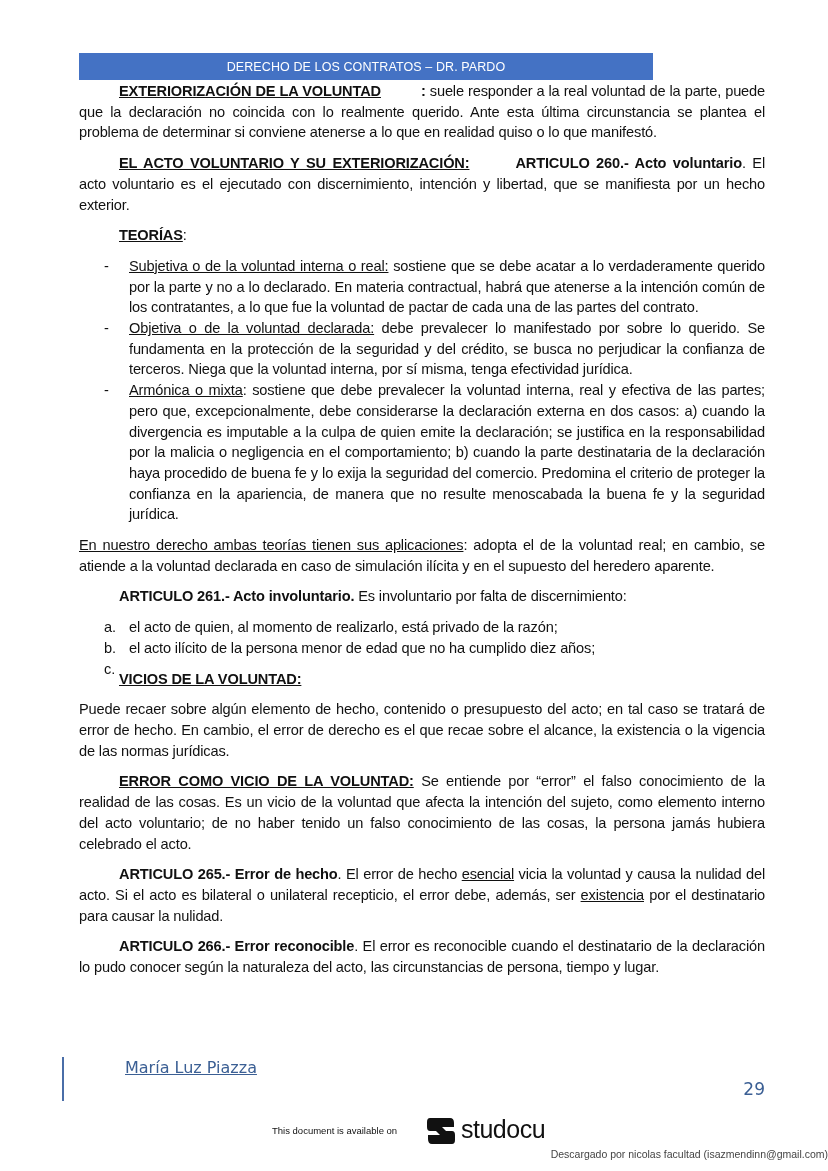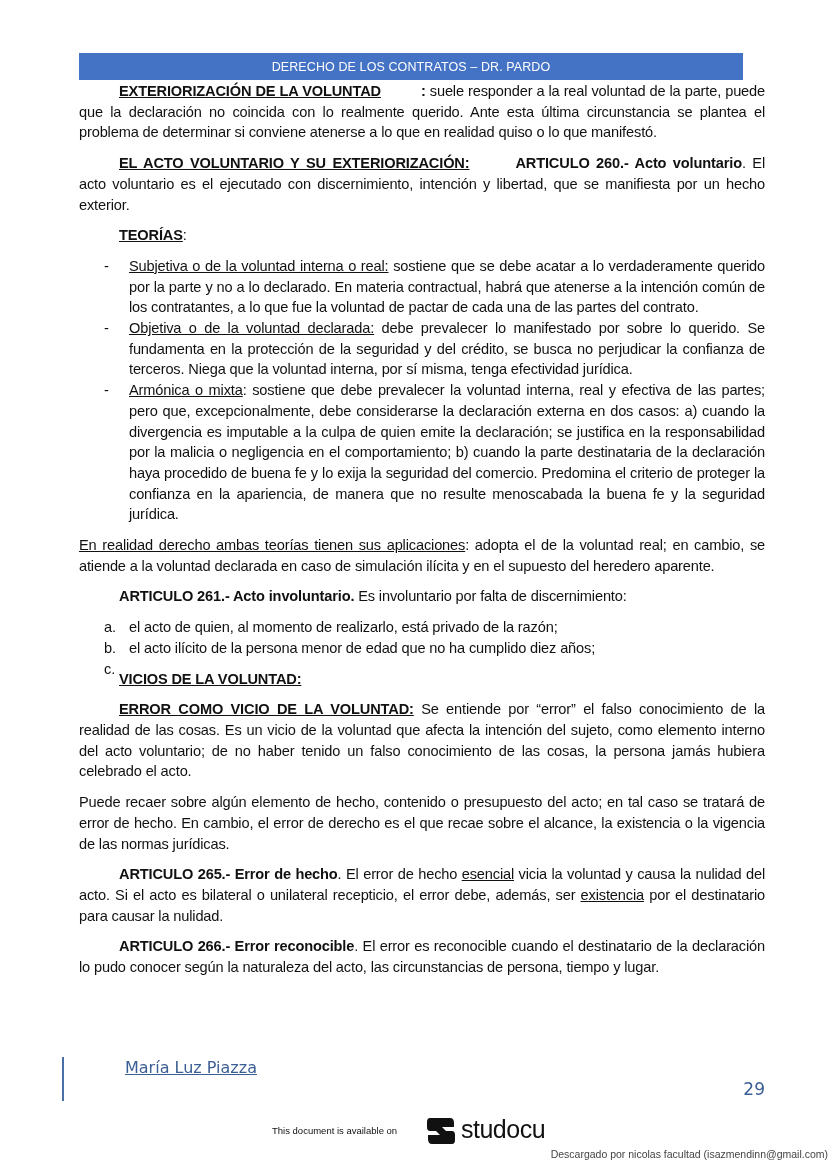--- a/index.html
+++ b/index.html
@@ -1,19 +1,19 @@
 <!DOCTYPE html>
 <html><head>
 <meta charset="utf-8">
 <style>
   html, body { margin: 0; padding: 0; background: #ffffff; }
   body { width: 828px; height: 1171px; position: relative; overflow: hidden;
          font-family: "Liberation Sans", sans-serif; color: #111; }
   .page { position: absolute; left: 0; top: 0; width: 828px; height: 1171px; }
-  .header-bar { position: absolute; left: 79px; top: 53px; width: 664px; height: 27px;
+  .header-bar { position: absolute; left: 79px; top: 53px; width: 574px; height: 27px;
                 background: #4472C4; color: #fff; font-size: 12.5px; text-align: center;
                 line-height: 28px; letter-spacing: 0.1px; }
   .content { position: absolute; left: 79px; top: 81px; width: 686px;
              font-size: 14.6px; line-height: 20.7px; letter-spacing: -0.15px; }
   .content p { margin: 0 0 10px 0; text-align: justify; }
   .u { text-decoration: underline; }
   .b { font-weight: bold; margin-left: 40px; }
   .dash-list { list-style: none; margin: 0 0 10px 0; padding: 0; }
   .dash-list li { position: relative; padding-left: 50px; text-align: justify; }
   .dash-list li .dash { position: absolute; left: 25px; top: 0; }
@@ -47,35 +47,35 @@
     <p><span class="b u">EL ACTO VOLUNTARIO Y SU EXTERIORIZACIÓN:</span><span class="b"> ARTICULO 260.- Acto voluntario</span><span>. El acto voluntario es el ejecutado con discernimiento, intención y libertad, que se manifiesta por un hecho exterior.</span></p>
 
     <p><span class="b u">TEORÍAS</span><span>:</span></p>
 
     <ul class="dash-list">
       <li><span class="dash">-</span><span class="u">Subjetiva o de la voluntad interna o real:</span><span> sostiene que se debe acatar a lo verdaderamente querido por la parte y no a lo declarado. En materia contractual, habrá que atenerse a la intención común de los contratantes, a lo que fue la voluntad de pactar de cada una de las partes del contrato.</span></li>
       <li><span class="dash">-</span><span class="u">Objetiva o de la voluntad declarada:</span><span> debe prevalecer lo manifestado por sobre lo querido. Se fundamenta en la protección de la seguridad y del crédito, se busca no perjudicar la confianza de terceros. Niega que la voluntad interna, por sí misma, tenga efectividad jurídica.</span></li>
       <li><span class="dash">-</span><span class="u">Armónica o mixta</span><span>: sostiene que debe prevalecer la voluntad interna, real y efectiva de las partes; pero que, excepcionalmente, debe considerarse la declaración externa en dos casos: a) cuando la divergencia es imputable a la culpa de quien emite la declaración; se justifica en la responsabilidad por la malicia o negligencia en el comportamiento; b) cuando la parte destinataria de la declaración haya procedido de buena fe y lo exija la seguridad del comercio. Predomina el criterio de proteger la confianza en la apariencia, de manera que no resulte menoscabada la buena fe y la seguridad jurídica.</span></li>
     </ul>
 
-    <p><span class="u">En realidad derecho ambas teorías tienen sus aplicaciones</span><span>: adopta el de la voluntad real; en cambio, se atiende a la voluntad declarada en caso de simulación ilícita y en el supuesto del heredero aparente.</span></p>
+    <p><span class="u">En nuestro derecho ambas teorías tienen sus aplicaciones</span><span>: adopta el de la voluntad real; en cambio, se atiende a la voluntad declarada en caso de simulación ilícita y en el supuesto del heredero aparente.</span></p>
 
     <p><span class="b">ARTICULO 261.- Acto involuntario.</span><span> Es involuntario por falta de discernimiento:</span></p>
 
     <ol class="alpha-list">
       <li><span class="mark">a.</span><span>el acto de quien, al momento de realizarlo, está privado de la razón;</span></li>
       <li><span class="mark">b.</span><span>el acto ilícito de la persona menor de edad que no ha cumplido diez años;</span></li>
       <li><span class="mark">c.</span></li>
     </ol>
 
     <p><span class="b u">VICIOS DE LA VOLUNTAD:</span></p>
 
+    <p>Puede recaer sobre algún elemento de hecho, contenido o presupuesto del acto; en tal caso se tratará de error de hecho. En cambio, el error de derecho es el que recae sobre el alcance, la existencia o la vigencia de las normas jurídicas.</p>
+
     <p><span class="b u">ERROR COMO VICIO DE LA VOLUNTAD:</span><span> Se entiende por “error” el falso conocimiento de la realidad de las cosas. Es un vicio de la voluntad que afecta la intención del sujeto, como elemento interno del acto voluntario; de no haber tenido un falso conocimiento de las cosas, la persona jamás hubiera celebrado el acto.</span></p>
-
-    <p>Puede recaer sobre algún elemento de hecho, contenido o presupuesto del acto; en tal caso se tratará de error de hecho. En cambio, el error de derecho es el que recae sobre el alcance, la existencia o la vigencia de las normas jurídicas.</p>
 
     <p><span class="b">ARTICULO 265.- Error de hecho</span><span>. El error de hecho </span><span class="u">esencial</span><span> vicia la voluntad y causa la nulidad del acto. Si el acto es bilateral o unilateral recepticio, el error debe, además, ser </span><span class="u">existencia</span><span> por el destinatario para causar la nulidad.</span></p>
 
     <p><span class="b">ARTICULO 266.- Error reconocible</span><span>. El error es reconocible cuando el destinatario de la declaración lo pudo conocer según la naturaleza del acto, las circunstancias de persona, tiempo y lugar.</span></p>
   </div>
 
   <div class="footer-line"></div>
   <div class="author">María Luz Piazza</div>
   <div class="page-num">29</div>
 

